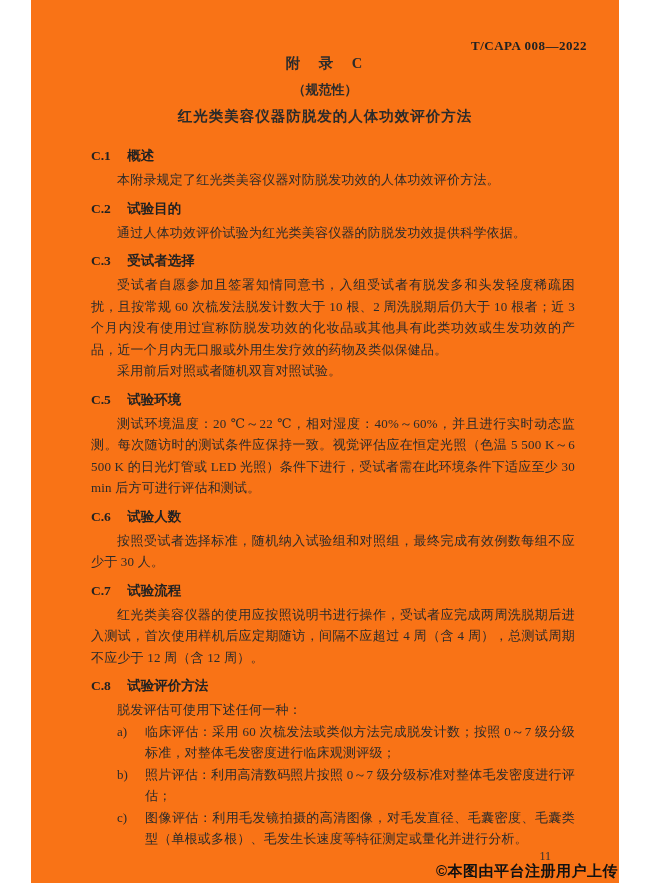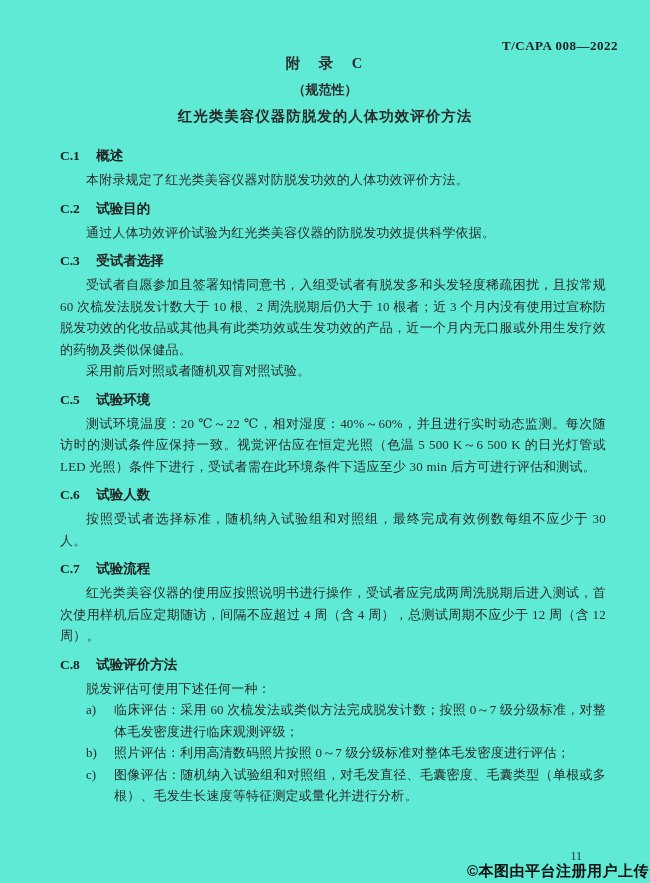--- a/index.html
+++ b/index.html
@@ -2,24 +2,24 @@
 <html lang="zh"><head>
 <meta charset="utf-8">
 <style>
   html, body {
     margin: 0;
     padding: 0;
     background: #ffffff;
   }
   .page {
     position: relative;
-    width: 650px;
+    width: 588px;
     height: 883px;
     margin: 0 auto;
-    background: #5eead4;
+    background: #f97316;
     overflow: hidden;
     font-family: "Liberation Serif", "DejaVu Serif", serif;
     color: #2b2b2b;
   }
   
   .doc-header {
     padding: 36px 32px 0 0;
     text-align: right;
   }
   .std-no {
@@ -197,21 +197,21 @@
           <div class="list-item">
             <span class="marker">a)</span>
             <span class="ltext">临床评估：采用 60 次梳发法或类似方法完成脱发计数；按照 0～7 级分级标准，对整体毛发密度进行临床观测评级；</span>
           </div>
           <div class="list-item">
             <span class="marker">b)</span>
             <span class="ltext">照片评估：利用高清数码照片按照 0～7 级分级标准对整体毛发密度进行评估；</span>
           </div>
           <div class="list-item">
             <span class="marker">c)</span>
-            <span class="ltext">图像评估：随机纳入试验组和对照组，对毛发直径、毛囊密度、毛囊类型（单根或多根）、毛发生长速度等特征测定或量化并进行分析。</span>
+            <span class="ltext">图像评估：利用毛发镜拍摄的高清图像，对毛发直径、毛囊密度、毛囊类型（单根或多根）、毛发生长速度等特征测定或量化并进行分析。</span>
           </div>
         </div>
   </section>
 
 </main>
 
   <div class="page-number">11</div>
   <div class="watermark">©本图由平台注册用户上传</div>
 
 </div>

